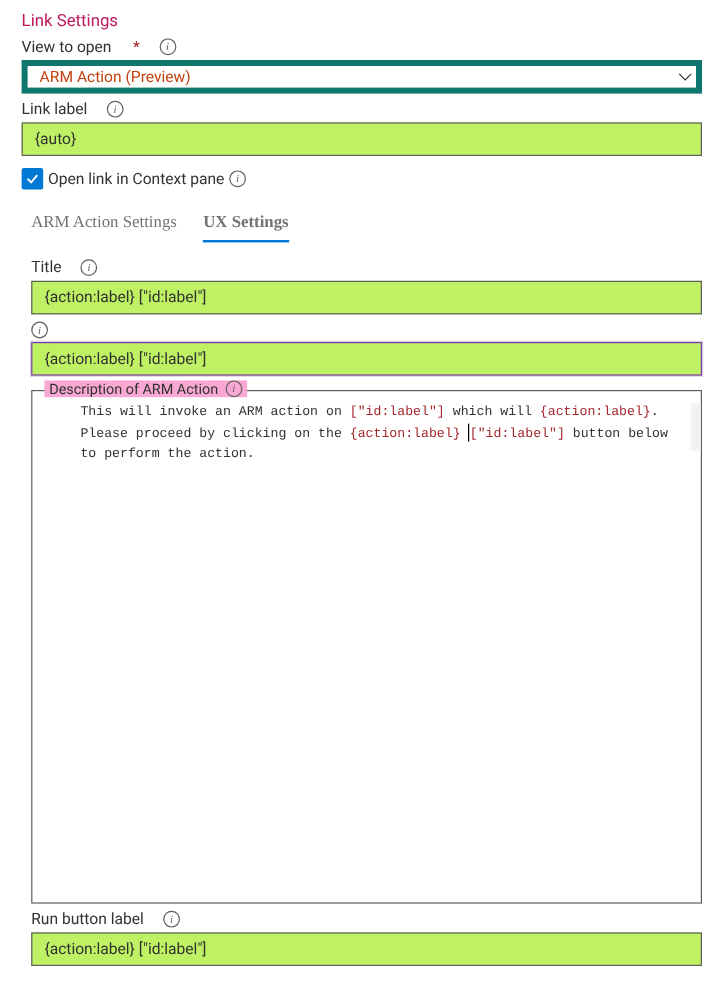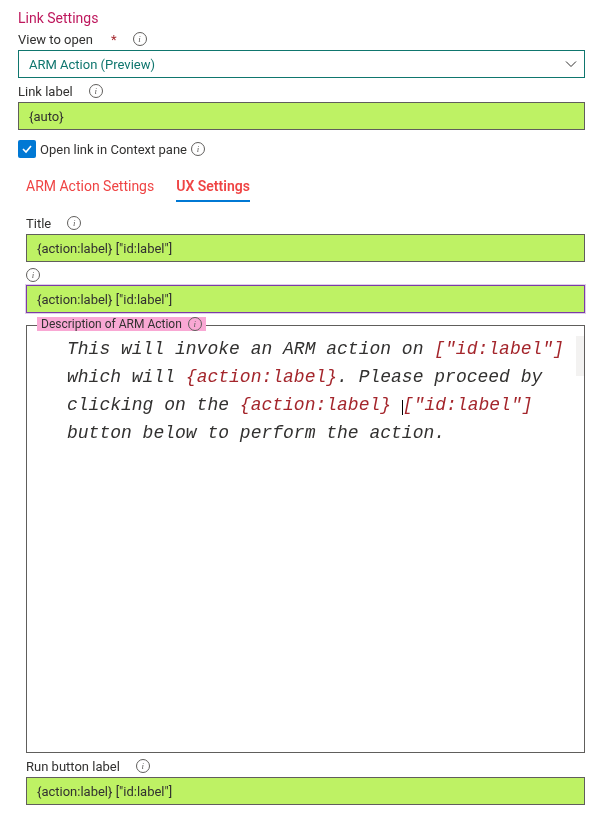--- a/index.html
+++ b/index.html
@@ -44,25 +44,25 @@
     font-style: italic;
     font-family: Georgia, serif;
   }
   .select-wrap {
     position: relative;
     width: 100%;
   }
   .select {
     width: 100%;
     height: 28px;
-    border: 1px solid #0f766e;
+    border: 5px solid #0f766e;
     background: #ffffff;
     padding: 0 28px 0 10px;
     font-size: 13px;
-    color: #0f766e;
+    color: #c2410c;
     display: flex;
     align-items: center;
     cursor: pointer;
   }
   .chevron {
     position: absolute;
     right: 8px;
     top: 50%;
     transform: translateY(-50%);
     pointer-events: none;
@@ -103,24 +103,25 @@
   .checkbox svg { stroke: #ffffff; }
   .tabs {
     display: flex;
     gap: 22px;
     border-bottom: none;
     margin-bottom: 14px;
     padding-left: 8px;
   }
   .tab {
     font-size: 14px;
-    color: #ef4444;
+    color: #737373;
     padding: 6px 0;
     cursor: pointer;
     border-bottom: 2px solid transparent;
+    font-family: Liberation Serif, serif;
   }
   .tab.active {
     border-bottom: 2px solid #0078d4;
     font-weight: 600;
   }
   .indent {
     padding-left: 8px;
   }
   .desc-wrap {
     border: 1px solid #605e5c;
@@ -134,27 +135,26 @@
     left: 10px;
     background: #f9a8d4;
     padding: 0 4px;
     font-size: 12px;
     display: flex;
     align-items: center;
     gap: 6px;
   }
   .desc-body {
     font-family: "Consolas", "Courier New", monospace;
-    font-size: 18px;
+    font-size: 11px;
     line-height: 1.55;
     padding: 10px 12px 10px 40px;
     min-height: 426px;
     white-space: normal;
     word-break: break-word;
-    font-style: italic;
   }
   .desc-body .red { color: #a4262c; }
   .desc-body .caret {
     border-left: 1px solid #000;
     display: inline-block;
     height: 15px;
     vertical-align: text-bottom;
     margin-right: 0;
   }
   .scroll-shadow {

